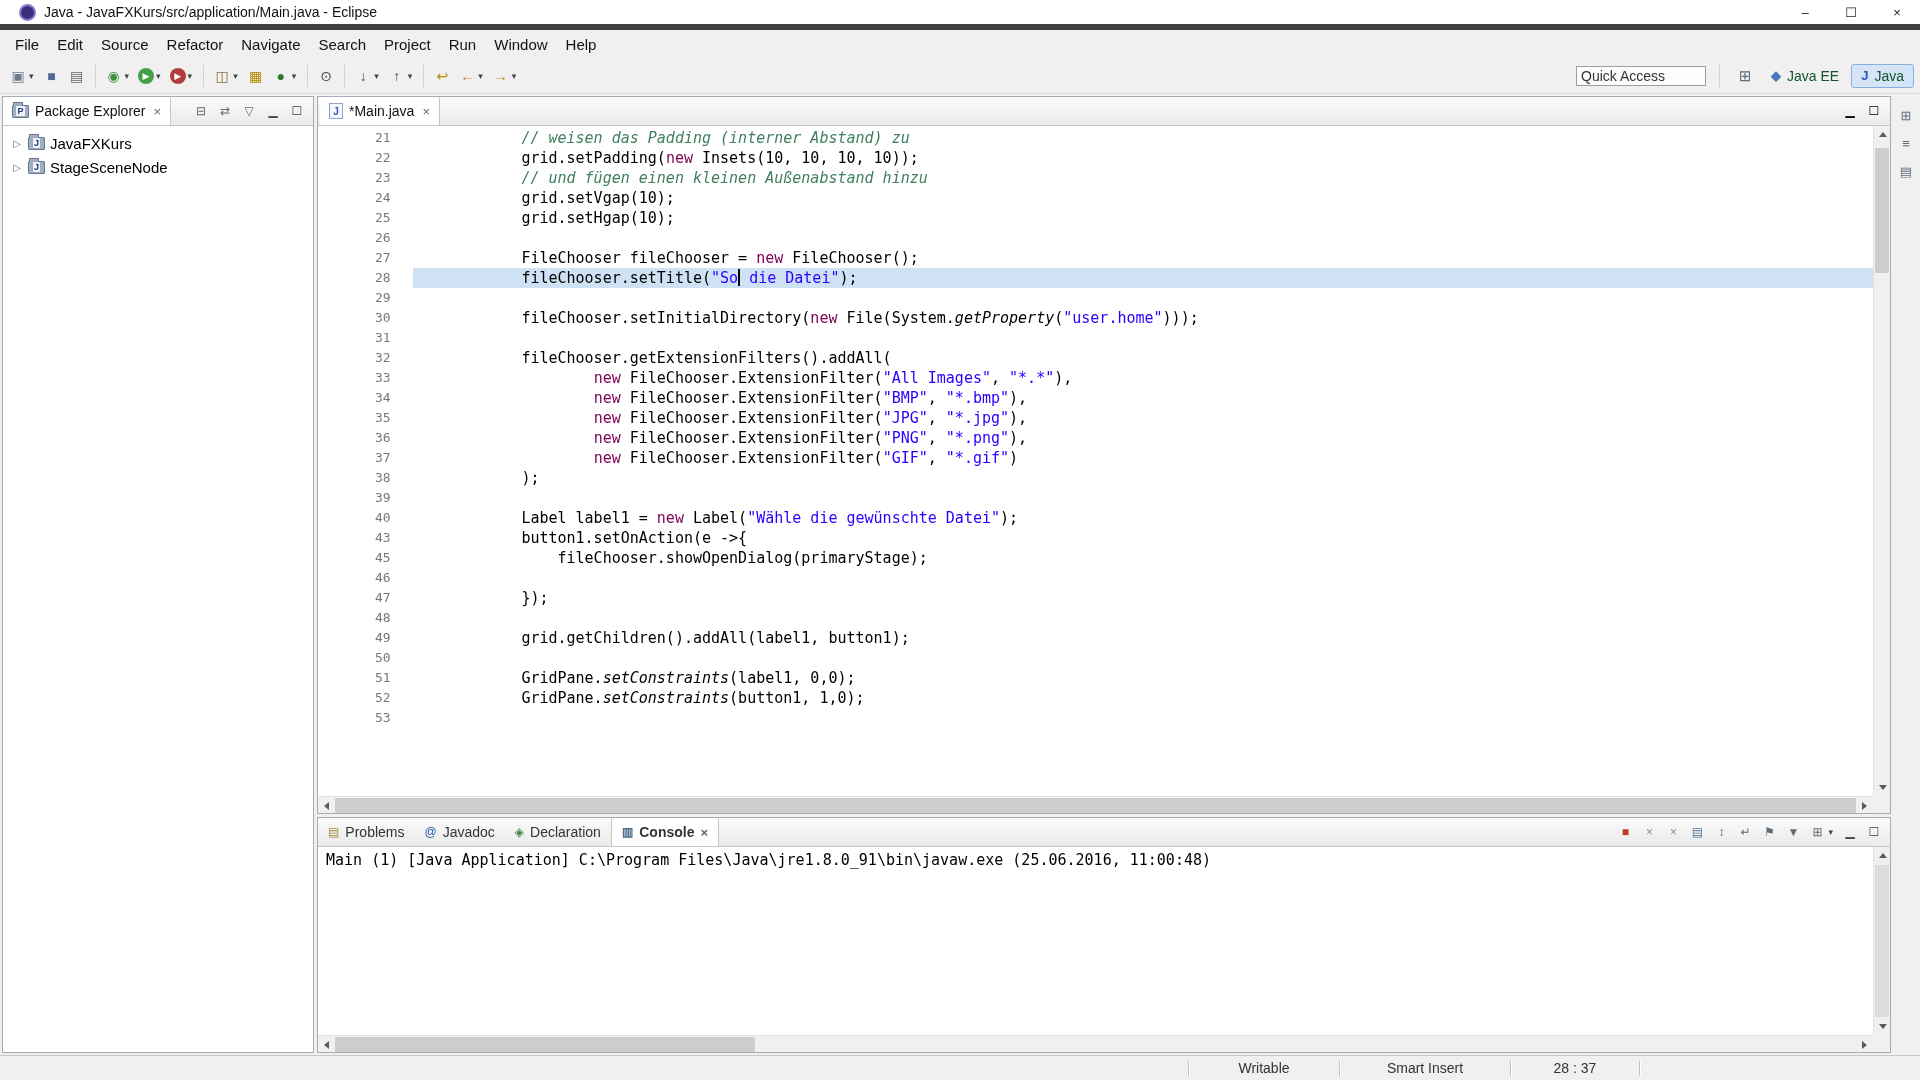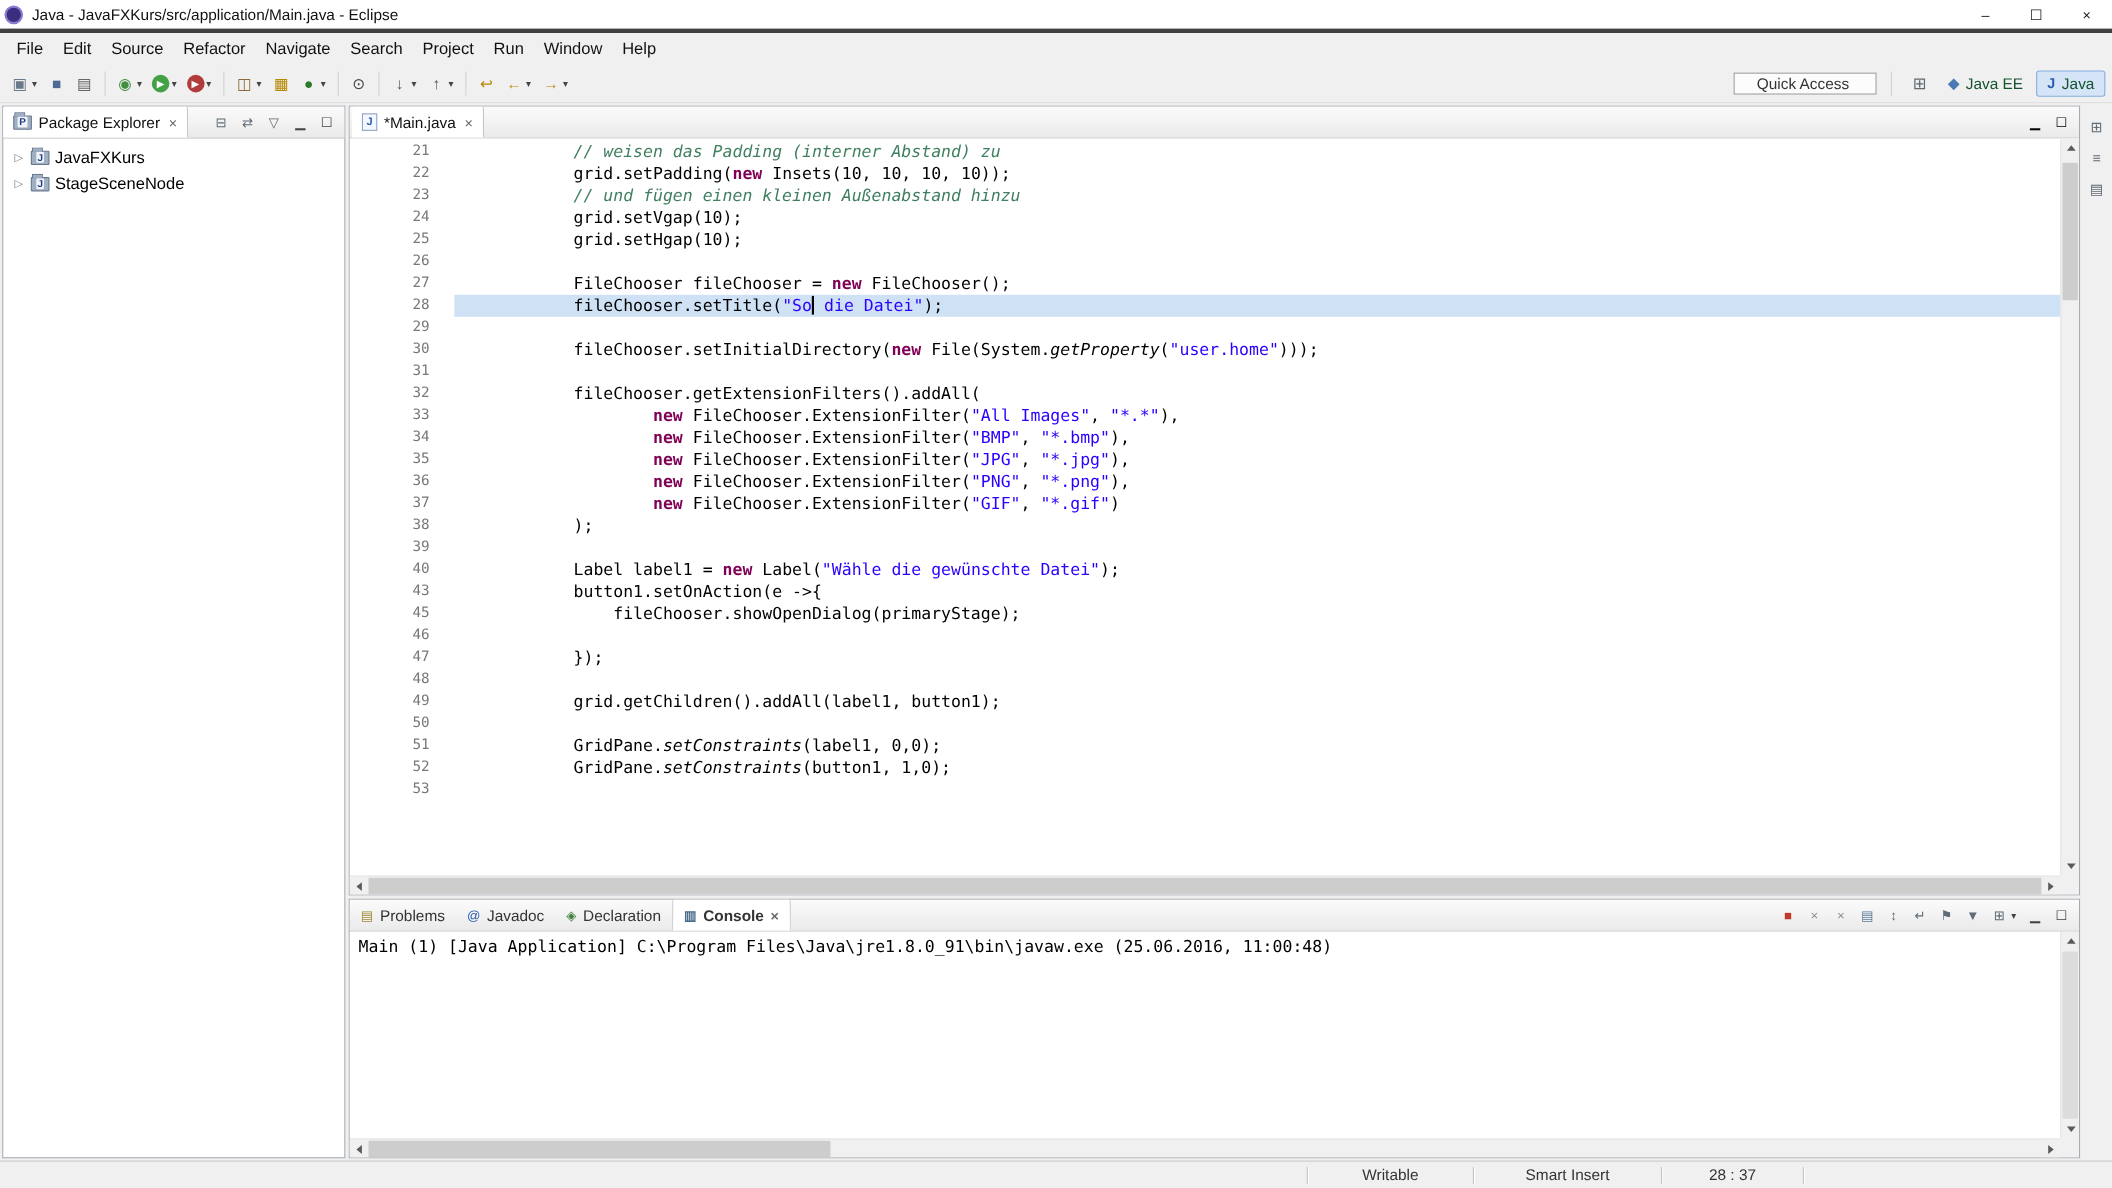--- a/index.html
+++ b/index.html
@@ -1,39 +1,39 @@
 <!DOCTYPE html>
 <html><head>
 <meta charset="utf-8">
 <style>
   *{margin:0;padding:0;box-sizing:border-box;}
   html,body{width:1920px;height:1080px;overflow:hidden;}
   body{font-family:"Liberation Sans",sans-serif;font-size:15px;background:#f0f0f0;color:#000;}
 
   
-  .titlebar{height:30px;background:#ffffff;display:flex;align-items:center;padding-left:4px;border-bottom:4px solid #404040;text-align:right;}
+  .titlebar{height:30px;background:#ffffff;display:flex;align-items:center;padding-left:19px;border-bottom:6px solid #404040;text-align:right;}
   .app-icon{width:17px;height:17px;border-radius:50%;background:#3b2e7e;border:2px solid #8a7ad0;margin-right:8px;flex:none;}
   .title-text{font-size:14px;color:#111;white-space:nowrap;}
   .win-controls{margin-left:auto;display:flex;height:100%;}
   .win-btn{width:46px;height:100%;display:flex;align-items:center;justify-content:center;font-size:13px;color:#222;cursor:default;}
 
   
   .menubar{height:28px;display:flex;align-items:center;padding-left:6px;background:#f0f0f0;}
   .menu-item{padding:3px 9px;font-size:15px;color:#111;}
 
   
   .toolbar{height:36px;display:flex;align-items:center;padding:0 6px;border-bottom:1px solid #d9d9d9;background:#f0f0f0;}
   .tb-buttons{display:flex;align-items:center;gap:1px;}
   .tb-btn{display:flex;align-items:center;padding:2px 3px;border-radius:3px;}
   .tb-glyph{width:18px;height:18px;display:flex;align-items:center;justify-content:center;font-size:14px;}
   .tb-circle{width:16px;height:16px;border-radius:50%;color:#fff;font-size:9px;}
   .tb-dd{font-size:9px;color:#444;padding:0 2px;}
   .tb-sep{width:1px;height:22px;background:#d2d2d2;margin:0 5px;}
   .tb-right{margin-left:auto;display:flex;align-items:center;gap:8px;}
-  .quick-access{width:130px;height:20px;border:1px solid #9e9e9e;background:#fcfcfc;display:flex;align-items:center;padding-left:20px;font-size:14px;color:#333;}
+  .quick-access{width:130px;height:20px;border:1px solid #9e9e9e;background:#fcfcfc;display:flex;align-items:center;padding-left:4px;font-size:14px;color:#333;}
   .persp-area{display:flex;align-items:center;gap:4px;}
   .open-persp{width:24px;height:24px;display:flex;align-items:center;justify-content:center;color:#5f6b76;font-size:15px;}
   .persp-btn{display:flex;align-items:center;gap:6px;padding:3px 9px;border-radius:3px;border:1px solid transparent;}
   .persp-btn.active{background:#d5e4f7;border-color:#86aede;}
   .persp-icon{font-size:13px;font-weight:bold;}
   .persp-label{font-size:14px;color:#14532d;}
 
   
   .workbench{height:961px;display:flex;gap:3px;padding:2px;background:#f0f0f0;}
   .panel{border:1px solid #a6abb2;background:#fff;display:flex;flex-direction:column;}
@@ -62,21 +62,21 @@
   .tab-close{font-size:13px;color:#666;padding-left:2px;}
 
   
   .editor-body{flex:1;position:relative;overflow:hidden;background:#fff;font-family:"DejaVu Sans Mono",monospace;font-size:15px;line-height:20px;}
   .editor-lines{position:absolute;left:0;top:2px;right:17px;bottom:17px;overflow:hidden;}
   .crow{display:flex;height:20px;padding-left:37px;}
   .lnum{flex:none;width:58px;padding-left:20px;color:#787878;font-size:13px;background:#fff;}
   .lcode{flex:1;white-space:pre;}
   .crow.current .lcode{background:#cfe2f5;}
   .tok-p{color:#000;}
-  .tok-k{color:#7f0055;font-weight:bold;margin-top:23px;}
+  .tok-k{color:#7f0055;font-weight:normal;margin-top:23px;}
   .tok-s{color:#2a00ff;}
   .tok-c{color:#3f7f5f;font-style:italic;}
   .tok-i{color:#000;font-style:italic;}
   .caret{display:inline-block;width:2px;height:17px;background:#000;vertical-align:-3px;}
 
   
   .vscroll{position:absolute;top:0;right:0;bottom:17px;width:17px;background:#f0f0f0;border-left:1px solid #e3e3e3;}
   .hscroll{position:absolute;left:0;right:17px;bottom:0;height:17px;background:#f0f0f0;border-top:1px solid #e3e3e3;display:flex;}
   .sb-corner{position:absolute;right:0;bottom:0;width:17px;height:17px;background:#f0f0f0;}
   .sb-btn{width:17px;height:17px;display:flex;align-items:center;justify-content:center;flex:none;background:#f0f0f0;}

